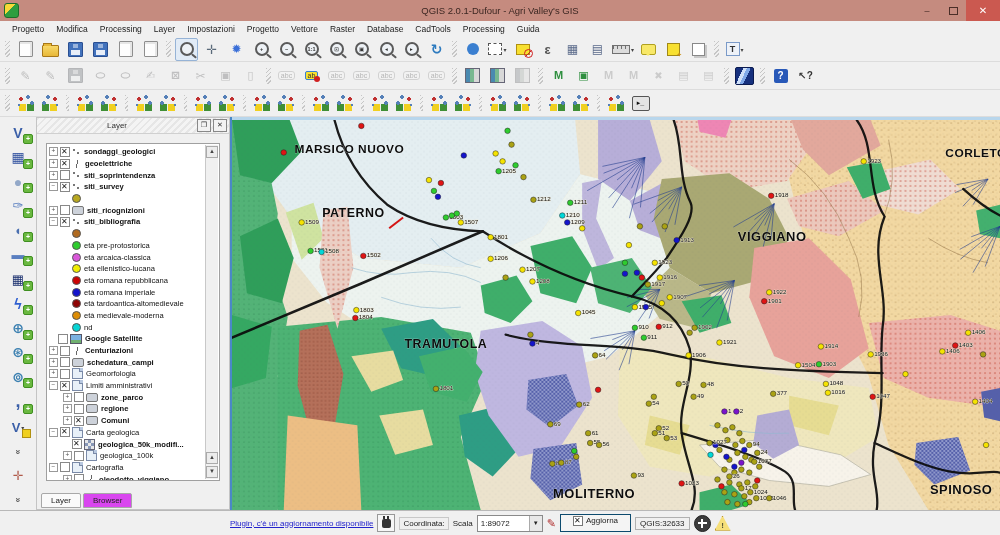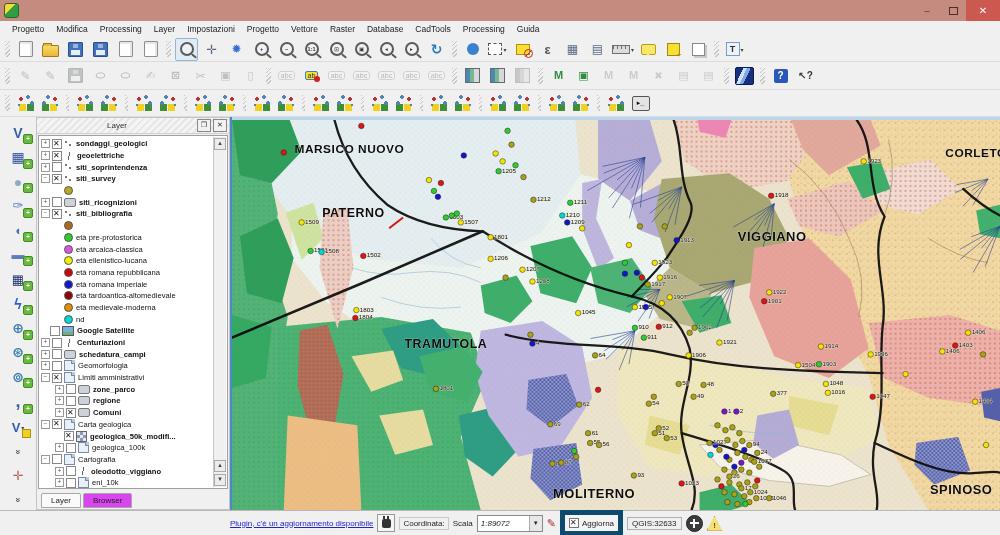--- a/index.html
+++ b/index.html
@@ -76,21 +76,21 @@
   .lti.plus::after{content:"+";position:absolute;right:-2px;bottom:-2px;width:8px;height:8px;line-height:8px;background:#6ab840;
         border:1px solid #3f8f20;color:#fff;font-size:7px;text-align:center;border-radius:2px;}
   .lti.ybadge::after{content:"";position:absolute;right:0;bottom:-1px;width:7px;height:7px;background:#f0d020;border:1px solid #b09010;}
   .rot90{transform:rotate(90deg);display:inline-block;}
   
   .panel{width:192px;display:flex;flex-direction:column;background:#f0f0f0;border:1px solid #c4c4c4;min-height:0;}
   .panel-title{height:15px;display:flex;align-items:center;flex:0 0 auto;
         background:repeating-linear-gradient(135deg,#e6e6e6 0 2px,#f4f4f4 2px 5px);border-bottom:1px solid #d0d0d0;}
   .panel-title span.t{flex:1;text-align:center;font-size:8px;color:#333;}
   .pbtn{width:12px;height:11px;border:1px solid #888;background:#f2f2f2;font-size:7px;line-height:10px;text-align:center;margin-right:2px;color:#333;}
-  .tree{flex:1;background:#fff;border:1px solid #a0a0a0;margin:1px;position:relative;overflow:hidden;padding:2px 14px 0 2px;}
+  .tree{flex:1;background:#fff;border:1px solid #a0a0a0;margin:9px;position:relative;overflow:hidden;padding:2px 14px 0 2px;}
   .trow{height:11.7px;display:flex;align-items:center;font-size:7.6px;color:#111;white-space:nowrap;}
   .trow .lbl{margin-left:3px;}
   .b{font-weight:bold;}
   .exp{width:7px;height:7px;border:1px solid #999;background:#fff;font-size:6.5px;line-height:5px;text-align:center;color:#555;margin-right:2px;flex:0 0 auto;}
   .noexp{width:9px;flex:0 0 auto;}
   .cb{width:8px;height:8px;border:1px solid #888;background:#fff;margin-right:2px;flex:0 0 auto;position:relative;}
   .cb.on::after{content:"✕";position:absolute;left:0;top:-1px;font-size:8px;font-weight:bold;color:#222;line-height:9px;}
   .s-dot{width:7px;height:7px;border-radius:50%;border:1px solid #555;flex:0 0 auto;}
   .s-pts{width:9px;height:8px;flex:0 0 auto;background:radial-gradient(circle 1.2px at 2px 2px,#777 97%,transparent),radial-gradient(circle 1.2px at 6px 5px,#777 97%,transparent);}
   .s-line{width:10px;height:8px;flex:0 0 auto;background:linear-gradient(100deg,transparent 45%,#666 45% 55%,transparent 55%);}
@@ -116,40 +116,41 @@
   
   .statusbar{height:24px;border-top:1px solid #b8b8b8;background:#f0f0f0;display:flex;align-items:center;font-size:8px;color:#222;gap:4px;padding:0 4px;flex:0 0 auto;}
   .sb-spacer{width:222px;flex:0 0 auto;}
   .sb-link{color:#2222cc;text-decoration:underline;}
   .sb-ico{width:16px;height:16px;border:1px solid #999;background:#f6f6f6;display:flex;align-items:center;justify-content:center;flex:0 0 auto;}
   .plugico{width:9px;height:9px;background:#333;border-radius:2px;position:relative;}
   .plugico::after{content:"";position:absolute;top:-3px;left:1px;width:2px;height:3px;background:#333;box-shadow:4px 0 0 #333;}
   .sb-label{padding:1px 3px;border:1px solid #c8c8c8;background:#f0f0f0;}
   .coordinput{width:248px;height:15px;border:1px solid #8a8a8a;text-align:center;font-size:8px;font-family:inherit;background:#fff;}
   .scalecombo{display:flex;align-items:center;border:1px solid #8a8a8a;background:#fff;height:15px;}
-  .scalecombo .val{width:48px;padding-left:3px;font-style:italic;}
+  .scalecombo .val{width:48px;padding-left:3px;}
   .scalecombo .arr{width:12px;height:100%;background:#e8e8e8;border-left:1px solid #aaa;font-size:6px;display:flex;align-items:center;justify-content:center;}
   .penico{color:#b03030;font-size:11px;}
-  .rendbox{display:flex;align-items:center;gap:3px;border:5px solid #0c4a6e;background:#f4f4f4;padding:1px 4px;height:14px;}
+  .rendbox{display:flex;align-items:flex-start;gap:3px;border:1px solid #0c4a6e;background:#f4f4f4;padding:1px 12px;height:14px;}
   .cbx{width:8px;height:8px;border:1px solid #777;background:#fff;position:relative;}
   .cbx::after{content:"✕";position:absolute;left:0;top:-1.5px;font-size:8px;font-weight:bold;color:#222;}
   .epsgbox{border:1px solid #b0b0b0;background:#f0f0f0;padding:1px 4px;}
   .crsico{width:15px;height:15px;border-radius:50%;background:#3c3c3c;border:1px solid #222;position:relative;flex:0 0 auto;}
   .crsico::after{content:"";position:absolute;inset:0;
       background:linear-gradient(#fff,#fff) center/9px 2px no-repeat,linear-gradient(#fff,#fff) center/2px 9px no-repeat;}
   .warnico{width:14px;height:13px;border:1px solid #b89020;background:#f6df7a;clip-path:polygon(50% 0,100% 100%,0 100%);
       display:flex;align-items:flex-end;justify-content:center;font-size:8px;font-weight:bold;color:#553;flex:0 0 auto;}
 </style>
 </head>
 <body>
 
 <div class="window">
 
   <div class="titlebar">
     <div class="qlogo"></div>
+    <span class="tbtitle">QGIS 2.0.1-Dufour - Agri Valley's GIS</span>
     <div class="winbtns">
       <div class="wbtn">–</div>
       <div class="wbtn">
           <span class="maxglyph"></span>
         </div>
       <div class="wbtn close">✕</div>
     </div>
   </div>
 
   <div class="menubar" id="menubar">

